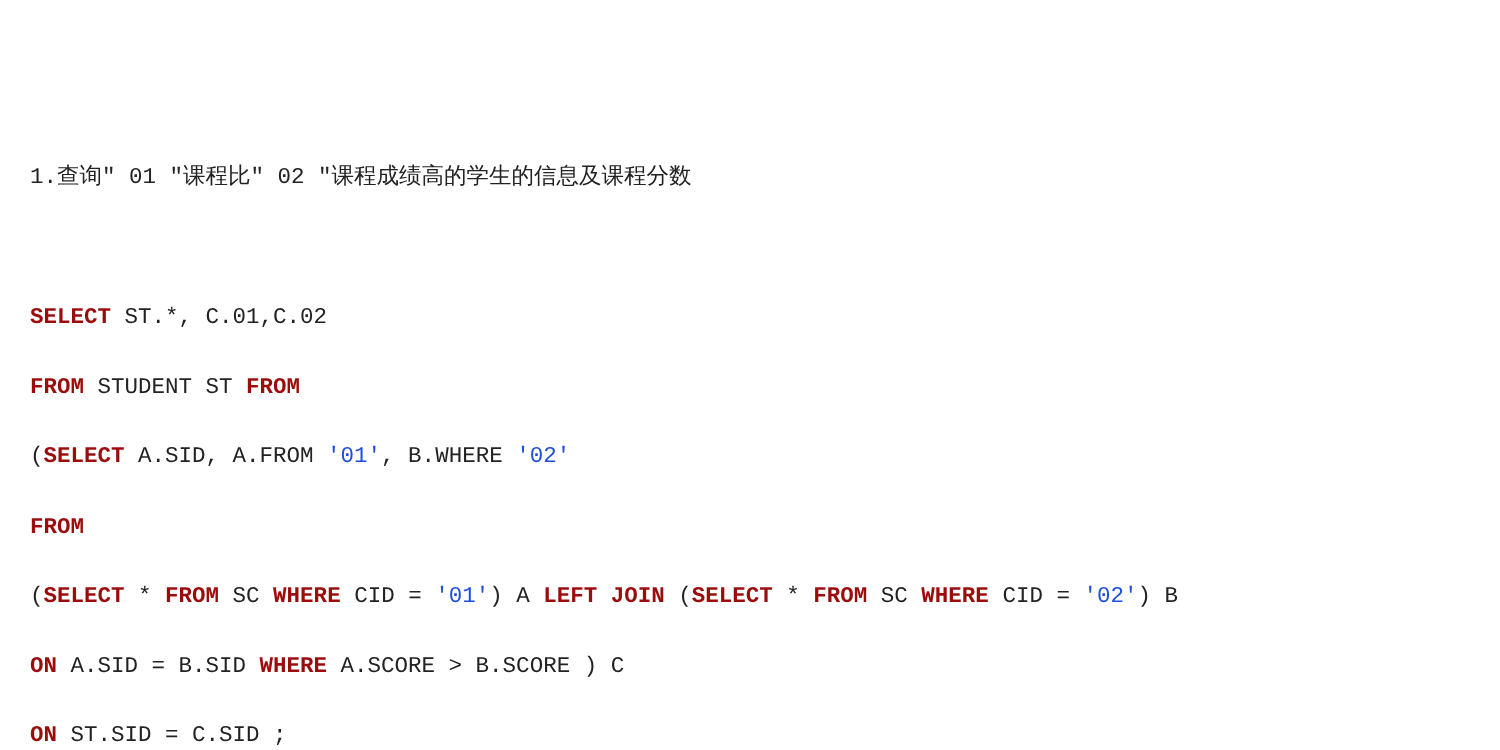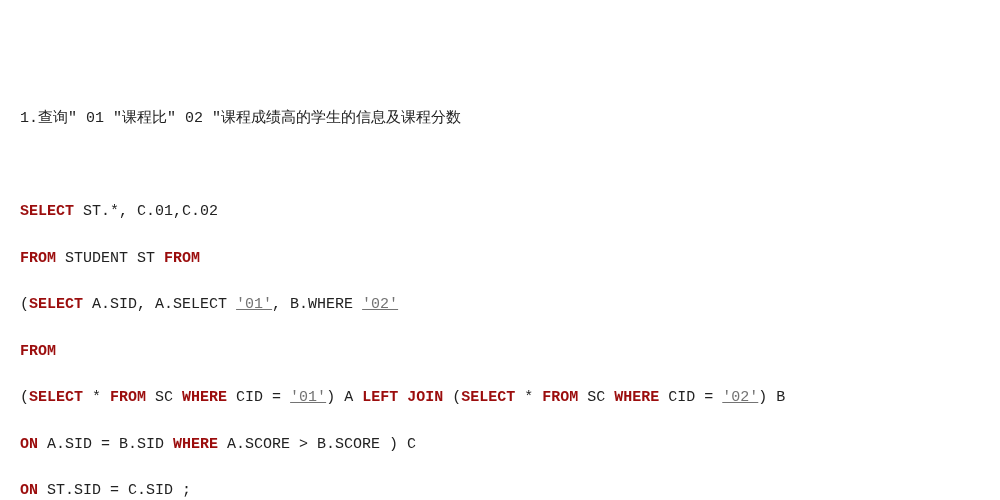--- a/index.html
+++ b/index.html
@@ -6,35 +6,35 @@
     margin: 0;
     padding: 14px 20px;
     font-family: "Menlo", "Consolas", "Courier New", monospace;
     font-size: 15px;
     line-height: 1.55;
     background: #ffffff;
     color: #222;
     white-space: pre;
   }
   .kw { color: #9b0d0d; font-weight: bold; }
-  .str { color: #737373; text-decoration: underline; }
+  .str { color: #1d4ed8; }
   .plain { color: #222; text-align: center; }
   .title { color: #222; font-family: "Menlo", "Consolas", "Courier New", monospace; }
   .block { display:block; }
 </style>
 </head>
 <body>
 
 
 
 <span class="block title">1.查询" 01 "课程比" 02 "课程成绩高的学生的信息及课程分数</span>
 <span class="block"> </span>
 <span class="block"><span class="kw">SELECT</span><span class="plain"> ST.*, C.01,C.02</span></span>
 <span class="block"><span class="kw">FROM</span><span class="plain"> STUDENT ST </span><span class="kw">FROM</span></span>
-<span class="block"><span class="plain">(</span><span class="kw">SELECT</span><span class="plain"> A.SID, A.SELECT </span><span class="str">'01'</span><span class="plain">, B.WHERE </span><span class="str">'02'</span></span>
+<span class="block"><span class="plain">(</span><span class="kw">SELECT</span><span class="plain"> A.SID, A.FROM </span><span class="str">'01'</span><span class="plain">, B.WHERE </span><span class="str">'02'</span></span>
 <span class="block"><span class="kw">FROM</span></span>
 <span class="block"><span class="plain">(</span><span class="kw">SELECT</span><span class="plain"> * </span><span class="kw">FROM</span><span class="plain"> SC </span><span class="kw">WHERE</span><span class="plain"> CID = </span><span class="str">'01'</span><span class="plain">) A </span><span class="kw">LEFT JOIN</span><span class="plain"> (</span><span class="kw">SELECT</span><span class="plain"> * </span><span class="kw">FROM</span><span class="plain"> SC </span><span class="kw">WHERE</span><span class="plain"> CID = </span><span class="str">'02'</span><span class="plain">) B</span></span>
 <span class="block"><span class="kw">ON</span><span class="plain"> A.SID = B.SID </span><span class="kw">WHERE</span><span class="plain"> A.SCORE &gt; B.SCORE ) C</span></span>
 <span class="block"><span class="kw">ON</span><span class="plain"> ST.SID = C.SID ;</span></span>
 
 
 
 
 
 

